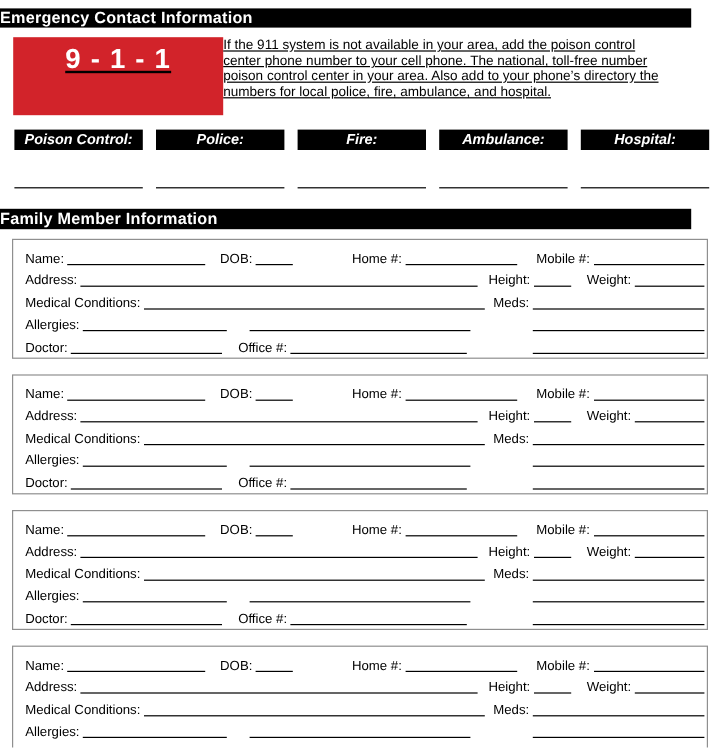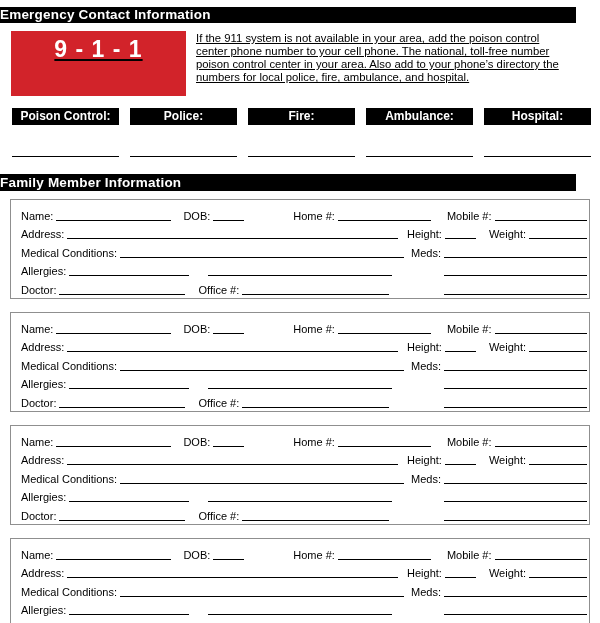--- a/index.html
+++ b/index.html
@@ -19,29 +19,29 @@
   .banner.family { margin-top:17px; height:17px; line-height:17px; }
   
   .intro { display:flex; margin:8px 8px 0 11px;text-decoration:underline; }
   .red-box {
     width:175px; height:65px; background:#D2232A; color:#fff;
     text-align:center; padding-top:5px; flex:none;
   }
   .r911-num   { font-size:23px; font-weight:bold; line-height:26px; letter-spacing:1px; }
   .r911-words { font-size:11.5px; font-weight:bold; line-height:13px; }
   .r911-sys   { font-size:13px; font-weight:bold; line-height:15px; }
-  .intro-text { margin-left:10px; font-size:11.3px; line-height:13px; padding-top:1px; }
+  .intro-text { margin-left:0; font-size:11.3px; line-height:13px; padding-top:1px; }
   .intro-text .tline { white-space:nowrap; }
   .phone { color:#D2232A; font-weight:bold; }
   
   .contact-labels { display:flex; margin:12px 0 0 12px; }
   .clabel {
     width:107px; height:17px; background:#000; color:#fff;
     font-weight:bold; font-size:12px; line-height:17px; text-align:center;
-    margin-right:11px; flex:none;
+    margin-right:11px; flex:none;font-style:italic;
   }
   .contact-lines { display:flex; margin:30px 0 0 12px; }
   .cline { width:107px; height:2px; border-bottom:1.7px solid #000; margin-right:11px; flex:none; }
   
   #member-boxes { margin:8px 10px 0 10px; }
   .mbox {
     width:580px; height:100px; border:1px solid #8f8f8f;
     margin-bottom:13px; padding:5px 2px 0 10px;
   }
   .row { display:flex; align-items:flex-end; height:18.6px; font-size:11px; line-height:15px; }

